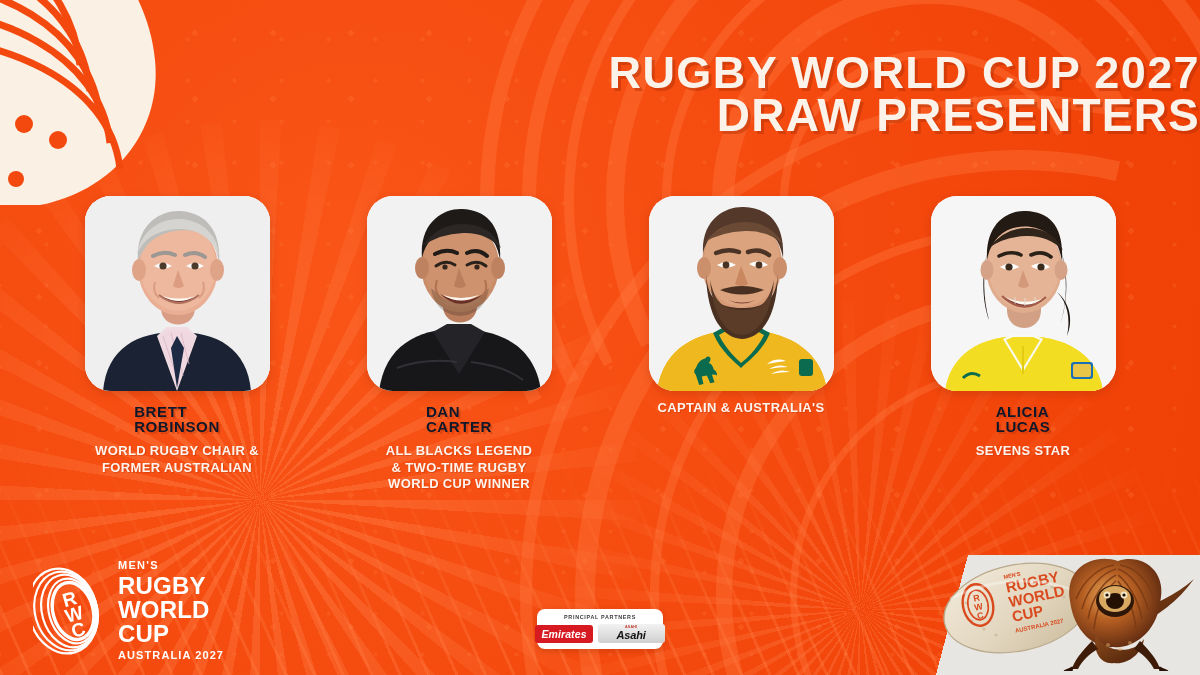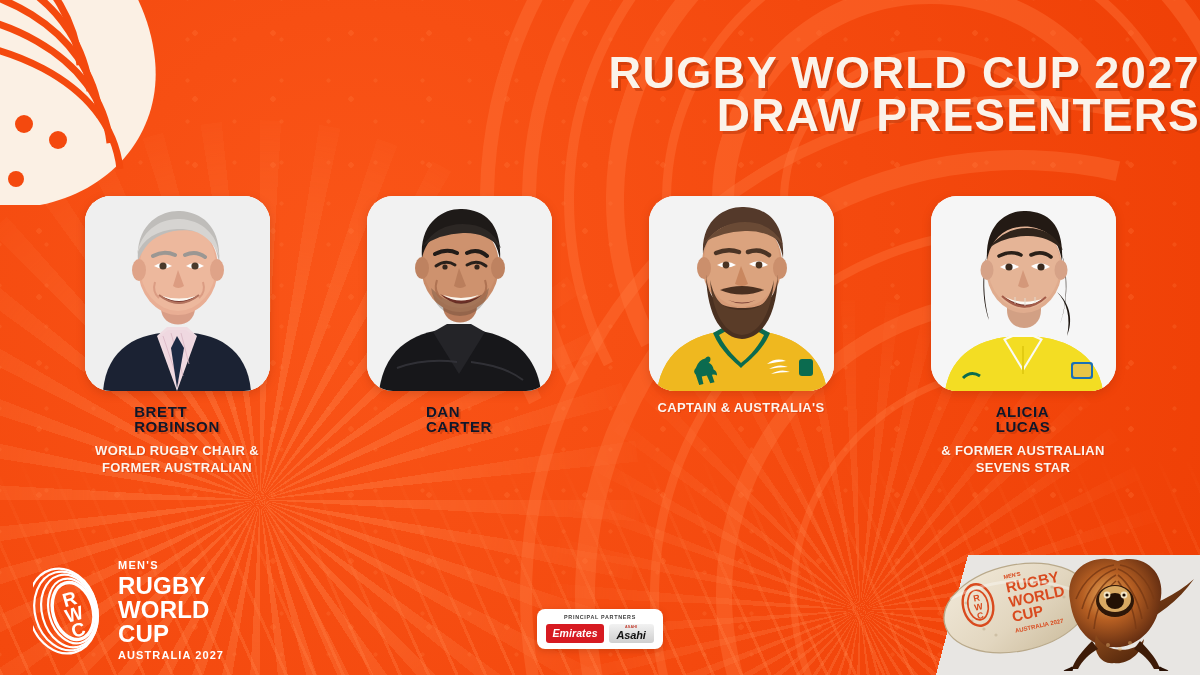--- a/index.html
+++ b/index.html
@@ -106,26 +106,26 @@
   .rwc-txt .mens{font-size:11px;font-weight:800;letter-spacing:1.3px;margin-bottom:3px;}
   .rwc-txt .big{font-size:24px;font-weight:900;letter-spacing:.2px;line-height:1.0;}
   .rwc-txt .aus{font-size:11px;font-weight:800;letter-spacing:1.1px;margin-top:4px;}
 
   
   .partners{position:absolute;left:50%;transform:translateX(-50%);bottom:26px;z-index:7;
     background:#fff;border-radius:8px;padding:5px 10px 6px;width:126px;
     box-shadow:0 2px 6px rgba(120,30,0,.25);text-align:center;}
   .partners .ptitle{font-size:5.4px;font-weight:800;letter-spacing:.7px;color:#3B3B3B;
      text-transform:uppercase;margin-bottom:4px;}
-  .plogos{display:flex;gap:5px;justify-content:center;align-items:center;}
+  .plogos{display:flex;gap:5px;justify-content:center;align-items:flex-end;}
   .emirates{background:#D71A21;border-radius:3px;padding:4px 6px;color:#fff;
     font-size:10.5px;font-weight:700;font-style:italic;letter-spacing:.1px;line-height:1;
     display:flex;align-items:center;}
   .asahi{background:linear-gradient(180deg,#F2F2F2,#CFCFCF);border-radius:3px;
-    padding:2px 8px;display:flex;flex-direction:column;align-items:center;justify-content:center;line-height:1;}
+    padding:2px 19px;display:flex;flex-direction:column;align-items:center;justify-content:center;line-height:1;}
   .asahi .sup{font-size:3.6px;color:#C0392B;font-weight:800;letter-spacing:.2px;}
   .asahi .nm{font-size:11px;font-weight:700;font-style:italic;color:#111;letter-spacing:-.2px;}
 
   
   .ball-wrap{position:absolute;right:108px;bottom:18px;width:150px;height:98px;z-index:7;}
   .ball-wrap svg{width:100%;height:100%;display:block;}
   .mascot{position:absolute;right:2px;bottom:4px;width:190px;height:122px;z-index:8;}
   .mascot svg{width:100%;height:100%;display:block;}
 </style>
 </head>
@@ -298,20 +298,25 @@
           <path d="M64 92 q29 30 58 0 q-4 26 -29 28 q-25 -2 -29 -28Z" fill="#3A2B22" opacity=".28"></path>
 
           <path d="M70 84 q-4 12 5 19" stroke="#A86C4C" stroke-width="2" fill="none" opacity=".8"></path>
           <path d="M118 84 q4 12 -5 19" stroke="#A86C4C" stroke-width="2" fill="none" opacity=".8"></path>
         </svg>
       </div>
       <div class="pname">
         <span>DAN</span>
         <span>CARTER</span>
       </div>
+      <div class="pdesc">
+        <span>ALL BLACKS LEGEND</span>
+        <span>&amp; TWO-TIME RUGBY</span>
+        <span>WORLD CUP WINNER</span>
+      </div>
     </div>
 
     <div class="person">
       <div class="photo">
         <svg viewBox="0 0 185 195">
           <rect width="185" height="195" fill="#F3F3F3"></rect>
 
           <path d="M8 195 C14 152 48 134 92 134 C136 134 172 152 178 195 Z" fill="#F0B723"></path>
           <path d="M8 195 C14 152 48 134 92 134 C136 134 172 152 178 195 Z" fill="#EFB81F"></path>
 
@@ -407,21 +412,20 @@
           <path d="M74 101 q21 15 39 1 q-20 8 -39 -1Z" fill="#FCFAF4"></path>
           <path d="M84 101 l0 8 M94 102 l0 9 M104 101 l0 8" stroke="#E2DBCF" stroke-width="1"></path>
           <path d="M71 100 q22 21 44 1" stroke="#A45C49" stroke-width="2" fill="none"></path>
         </svg>
       </div>
       <div class="pname">
         <span>ALICIA</span>
         <span>LUCAS</span>
       </div>
       <div class="pdesc">
-        <span>&amp; FORMER AUSTRALIAN</span>
         <span>SEVENS STAR</span>
       </div>
     </div>
 
   </div>
 
   <div class="rwc">
     <div class="rwc-mark">
       <svg viewBox="0 0 76 96">
         <g fill="none" stroke="#FFFFFF" stroke-width="2.2">

